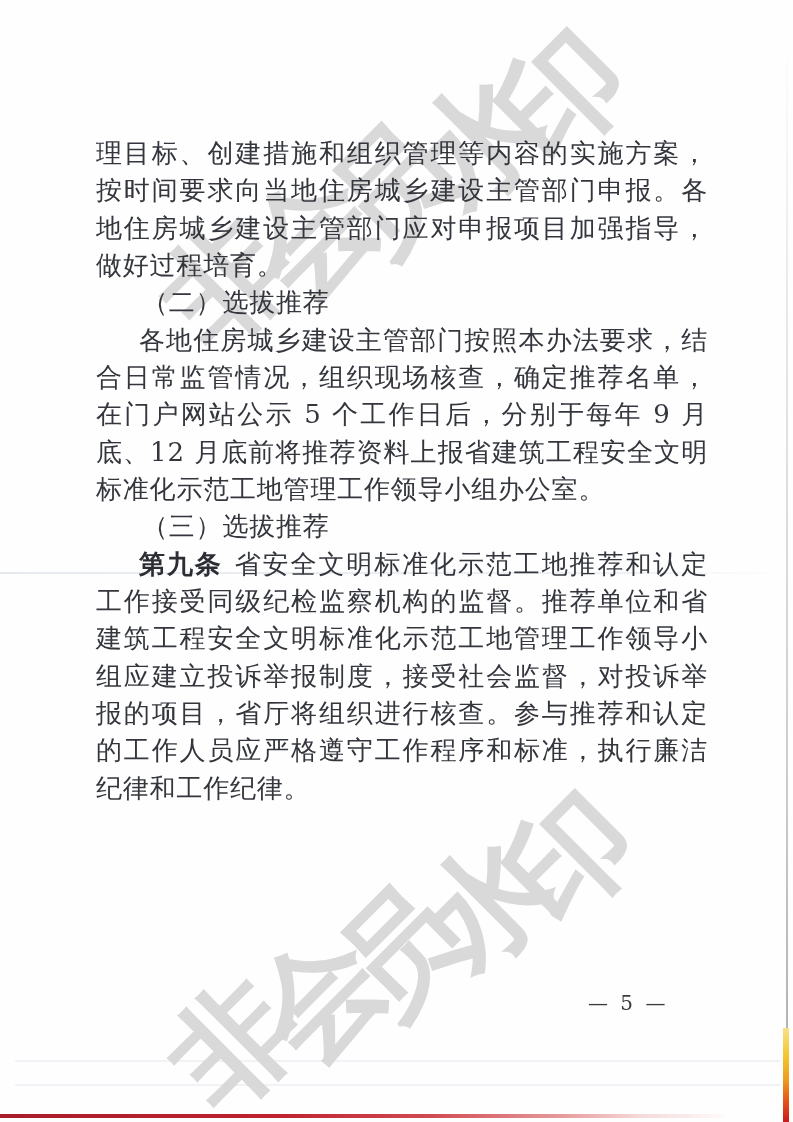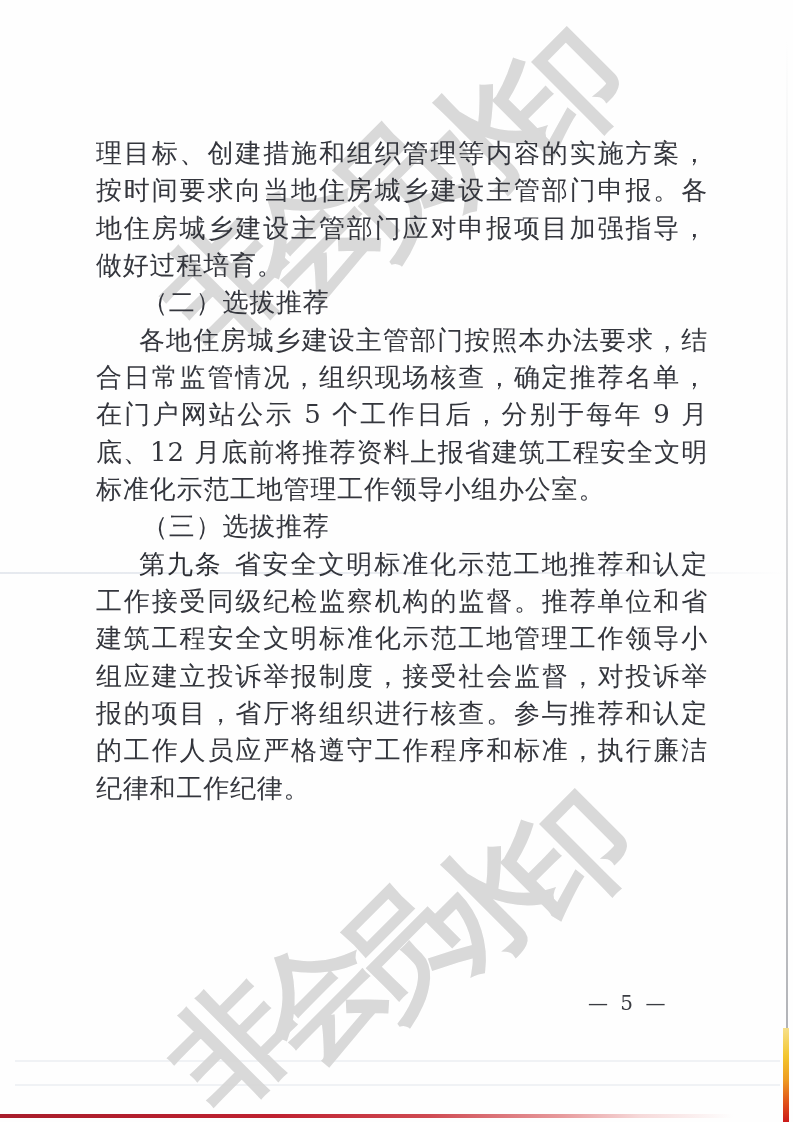--- a/index.html
+++ b/index.html
@@ -35,21 +35,21 @@
     left:96px;top:135px;width:612px;
     font-size:26px;
     line-height:37.33px;
     letter-spacing:.8px;
     color:#34363d;
     text-align:justify;
   }
   .text-block p{margin:0;padding:0;}
   .ind{text-indent:43px;}
   .head{text-indent:46px;}
-  .art-label{font-weight:400;color:#2c2e34;margin-right:12px;}
+  .art-label{font-weight:700;color:#2c2e34;margin-right:12px;}
   
   .page-number{
     position:absolute;z-index:2;
     left:588px;top:991px;width:150px;
     font-size:20px;letter-spacing:3px;
     color:#3a3c42;white-space:nowrap;
   }
   
   .scanline-mid{
     position:absolute;z-index:0;

